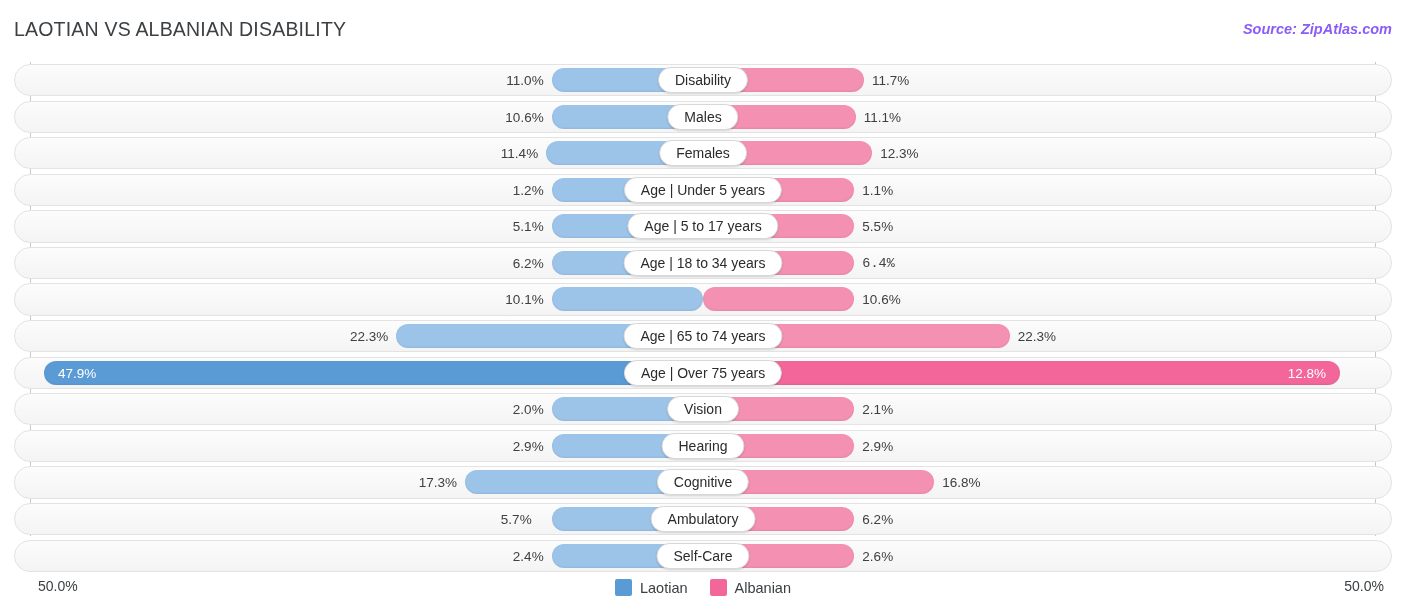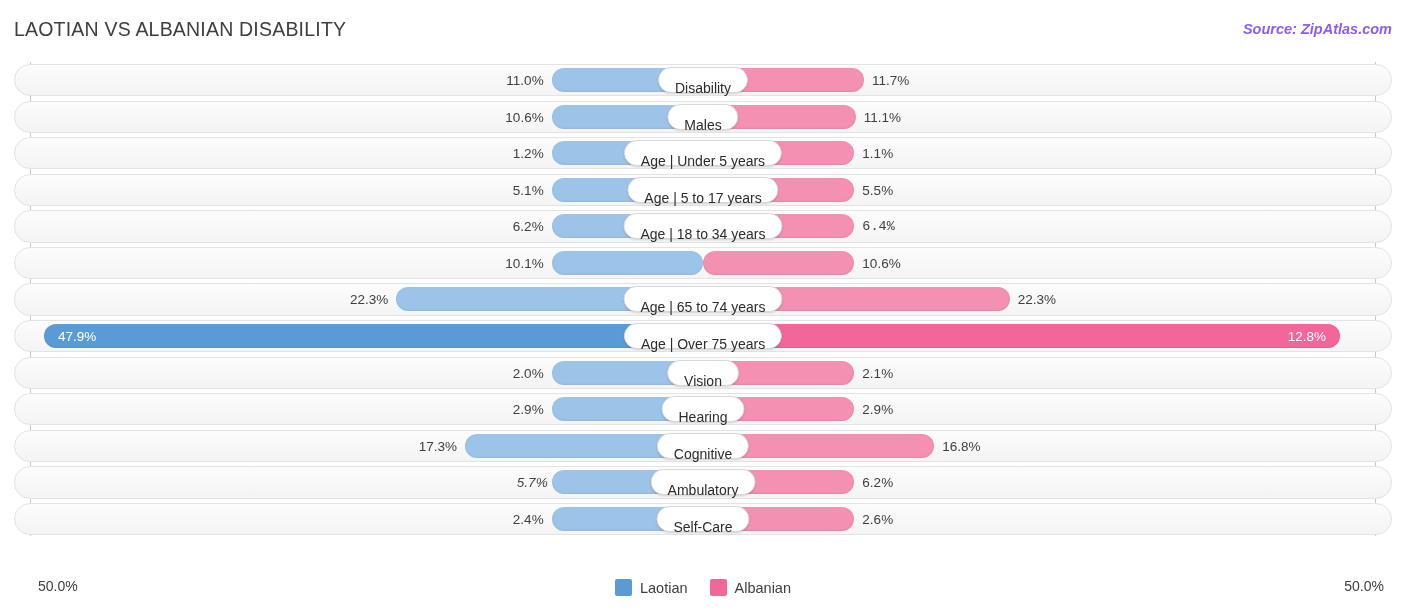--- a/index.html
+++ b/index.html
@@ -80,21 +80,21 @@
     font-size: 13.5px; color: #404040; white-space: nowrap;
   }
   .val-left  { text-align: right; }
   .val-right { text-align: right; }
   .val.inside { color: #ffffff; }
 
   .cat-pill {
     position: absolute; left: 50%; top: 2px;
     transform: translateX(-50%);
     height: 26px; line-height: 25px;
-    padding: 8px 16px;
+    padding: 0 16px;
     background: #ffffff;
     border: 1px solid #d8d8d8;
     border-radius: 13px;
     font-size: 14px; color: #2b2b2b;
     white-space: nowrap;
     box-shadow: 0 1px 2px rgba(0,0,0,.14);
     z-index: 4;
   }
 
   
@@ -143,20 +143,29 @@
           <div class="bars">
             <div class="bar bar-left" style="width: 11%;"></div>
             <div class="bar bar-right" style="width: 11.1%;"></div>
           </div>
           <div class="val val-left" style="right: 61%; margin-right: 8px;">10.6%</div>
           <div class="val val-right" style="left: 61.1%; margin-left: 8px;">11.1%</div>
           <div class="cat-pill">Males</div>
         </div>
         <div class="row">
           <div class="bars">
+            <div class="bar bar-left" style="width: 11.4%;"></div>
+            <div class="bar bar-right" style="width: 12.3%;"></div>
+          </div>
+          <div class="val val-left" style="right: 61.4%; margin-right: 8px;">11.4%</div>
+          <div class="val val-right" style="left: 62.3%; margin-left: 8px;">12.3%</div>
+          <div class="cat-pill">Females</div>
+        </div>
+        <div class="row">
+          <div class="bars">
             <div class="bar bar-left" style="width: 11%;"></div>
             <div class="bar bar-right" style="width: 11%;"></div>
           </div>
           <div class="val val-left" style="right: 61%; margin-right: 8px;">1.2%</div>
           <div class="val val-right" style="left: 61%; margin-left: 8px;">1.1%</div>
           <div class="cat-pill">Age | Under 5 years</div>
         </div>
         <div class="row">
           <div class="bars">
             <div class="bar bar-left" style="width: 11%;"></div>
@@ -226,21 +235,21 @@
           </div>
           <div class="val val-left" style="right: 67.3%; margin-right: 8px;">17.3%</div>
           <div class="val val-right" style="left: 66.8%; margin-left: 8px;">16.8%</div>
           <div class="cat-pill">Cognitive</div>
         </div>
         <div class="row">
           <div class="bars">
             <div class="bar bar-left" style="width: 11%;"></div>
             <div class="bar bar-right" style="width: 11%;"></div>
           </div>
-          <div class="val val-left" style="right: 61%; margin-right: 4px; font-style: italic;">5.7%</div>
+          <div class="val val-left" style="right: 61%; margin-right: 20px;">5.7%</div>
           <div class="val val-right" style="left: 61%; margin-left: 8px;">6.2%</div>
           <div class="cat-pill">Ambulatory</div>
         </div>
         <div class="row">
           <div class="bars">
             <div class="bar bar-left" style="width: 11%;"></div>
             <div class="bar bar-right" style="width: 11%;"></div>
           </div>
           <div class="val val-left" style="right: 61%; margin-right: 8px;">2.4%</div>
           <div class="val val-right" style="left: 61%; margin-left: 8px;">2.6%</div>

